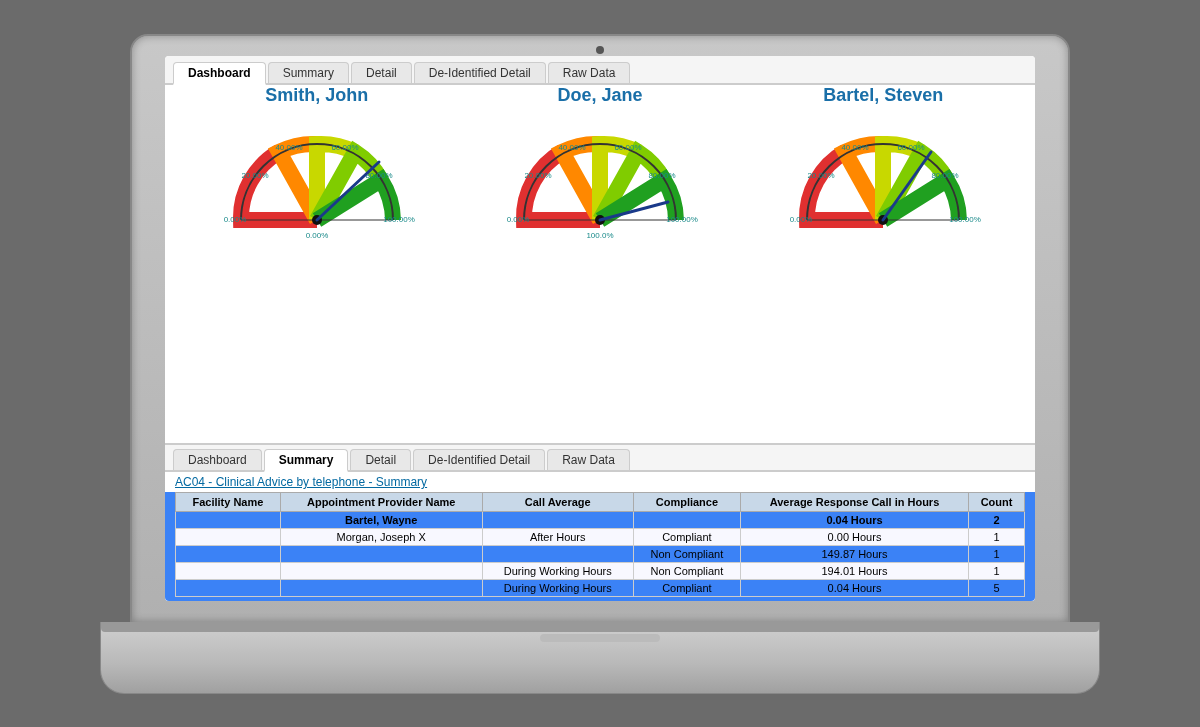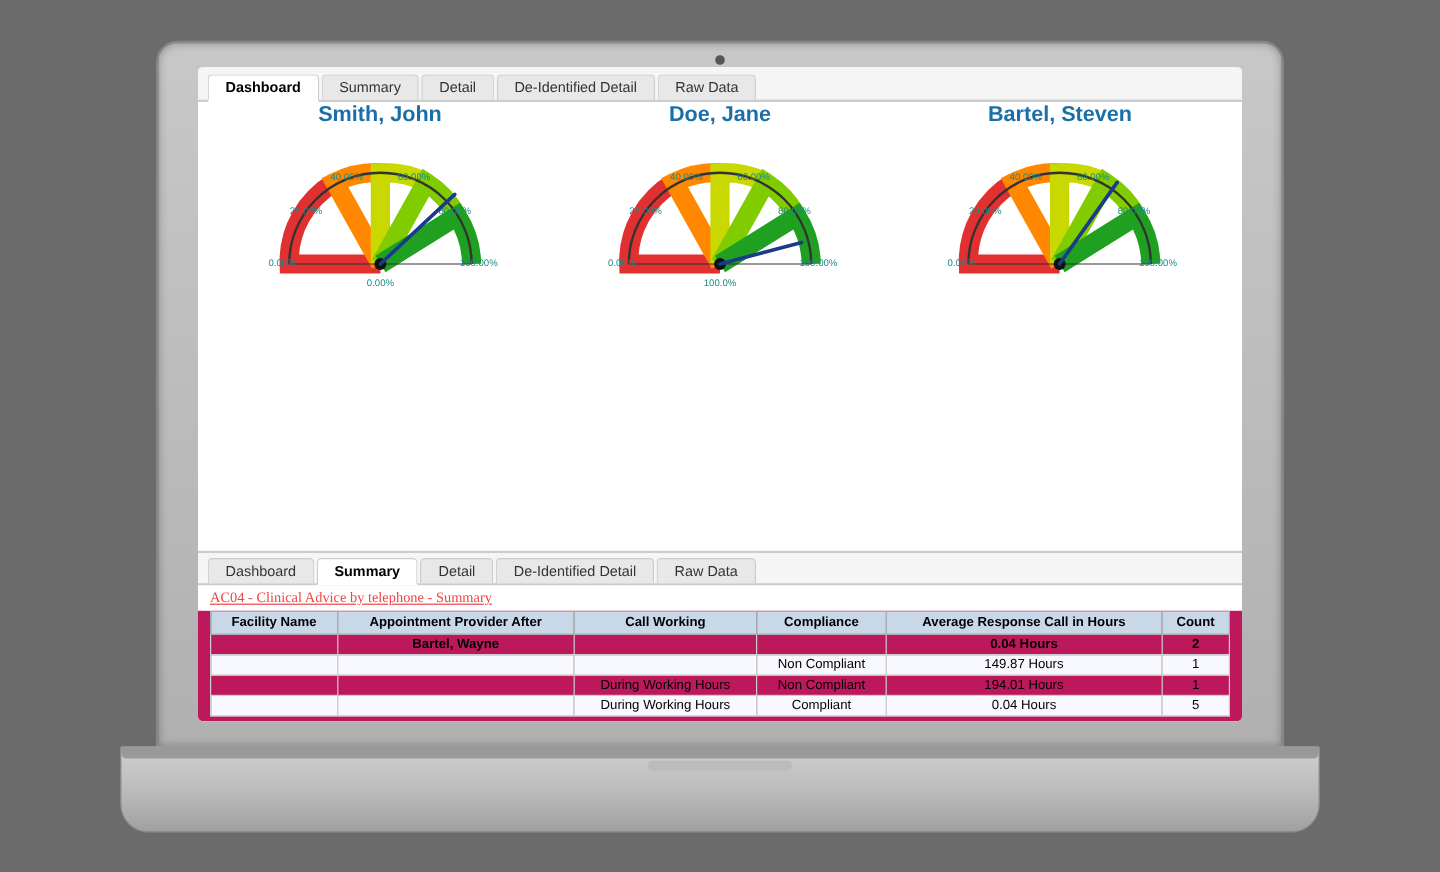--- a/index.html
+++ b/index.html
@@ -159,29 +159,28 @@
       display: flex;
       border-bottom: 2px solid #ccc;
       background: #f5f5f5;
       padding: 4px 8px 0 8px;
       gap: 2px;
     }
 
     .summary-title {
       padding: 3px 10px;
       font-size: 12px;
-      color: #ef4444;
+      color: #0369a1;
       text-decoration: underline;
       cursor: pointer;
       background: white;
-      font-family: Liberation Serif, serif;
     }
 
     .summary-table-wrap {
-      background: #be185d;
+      background: #3b82f6;
       padding: 0 10px 4px 10px;
       overflow: hidden;
     }
 
     .summary-table {
       width: 100%;
       border-collapse: collapse;
       font-size: 11px;
     }
 
@@ -331,35 +330,43 @@
           </div>
 
           <div style="background:white;">
             <div class="summary-title">AC04  -  Clinical Advice by telephone  - Summary</div>
 
             <div class="summary-table-wrap">
               <table class="summary-table">
                 <thead>
                   <tr>
                     <th>Facility Name</th>
-                    <th>Appointment Provider After</th>
-                    <th>Call Working</th>
+                    <th>Appointment Provider Name</th>
+                    <th>Call Average</th>
                     <th>Compliance</th>
                     <th>Average Response Call in Hours</th>
                     <th>Count</th>
                   </tr>
                 </thead>
                 <tbody id="summary-tbody">
                     <tr class="bold-row">
                       <td></td>
                       <td>Bartel, Wayne</td>
                       <td></td>
                       <td></td>
                       <td>0.04 Hours</td>
                       <td>2</td>
+                    </tr>
+                    <tr>
+                      <td></td>
+                      <td>Morgan, Joseph X</td>
+                      <td>After Hours</td>
+                      <td>Compliant</td>
+                      <td>0.00 Hours</td>
+                      <td>1</td>
                     </tr>
                     <tr>
                       <td></td>
                       <td></td>
                       <td></td>
                       <td>Non Compliant</td>
                       <td>149.87 Hours</td>
                       <td>1</td>
                     </tr>
                     <tr>

